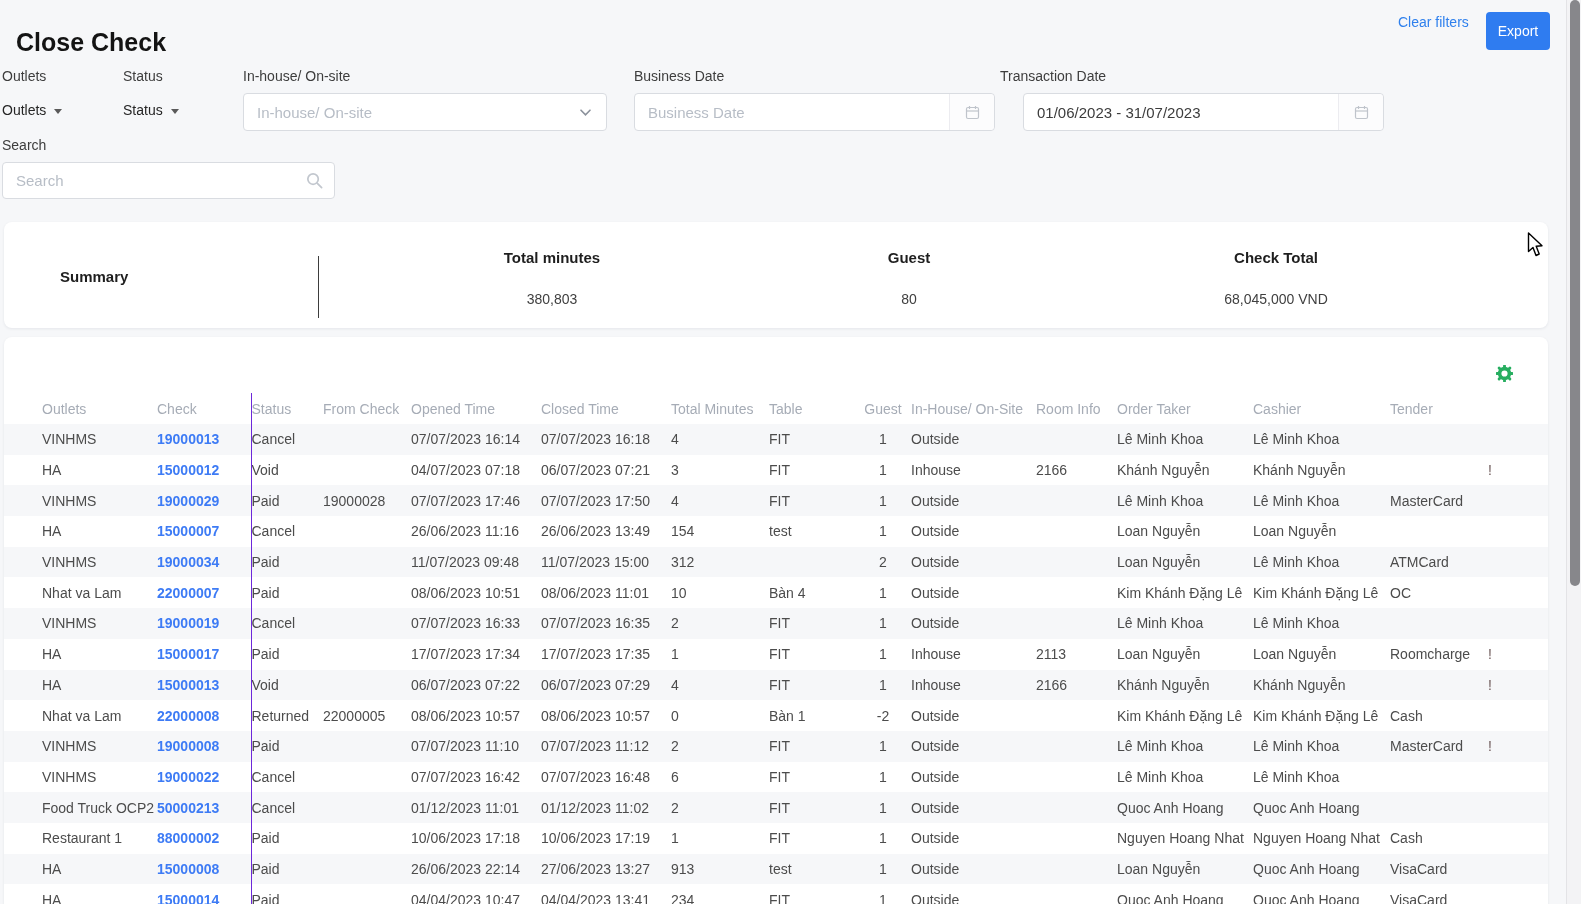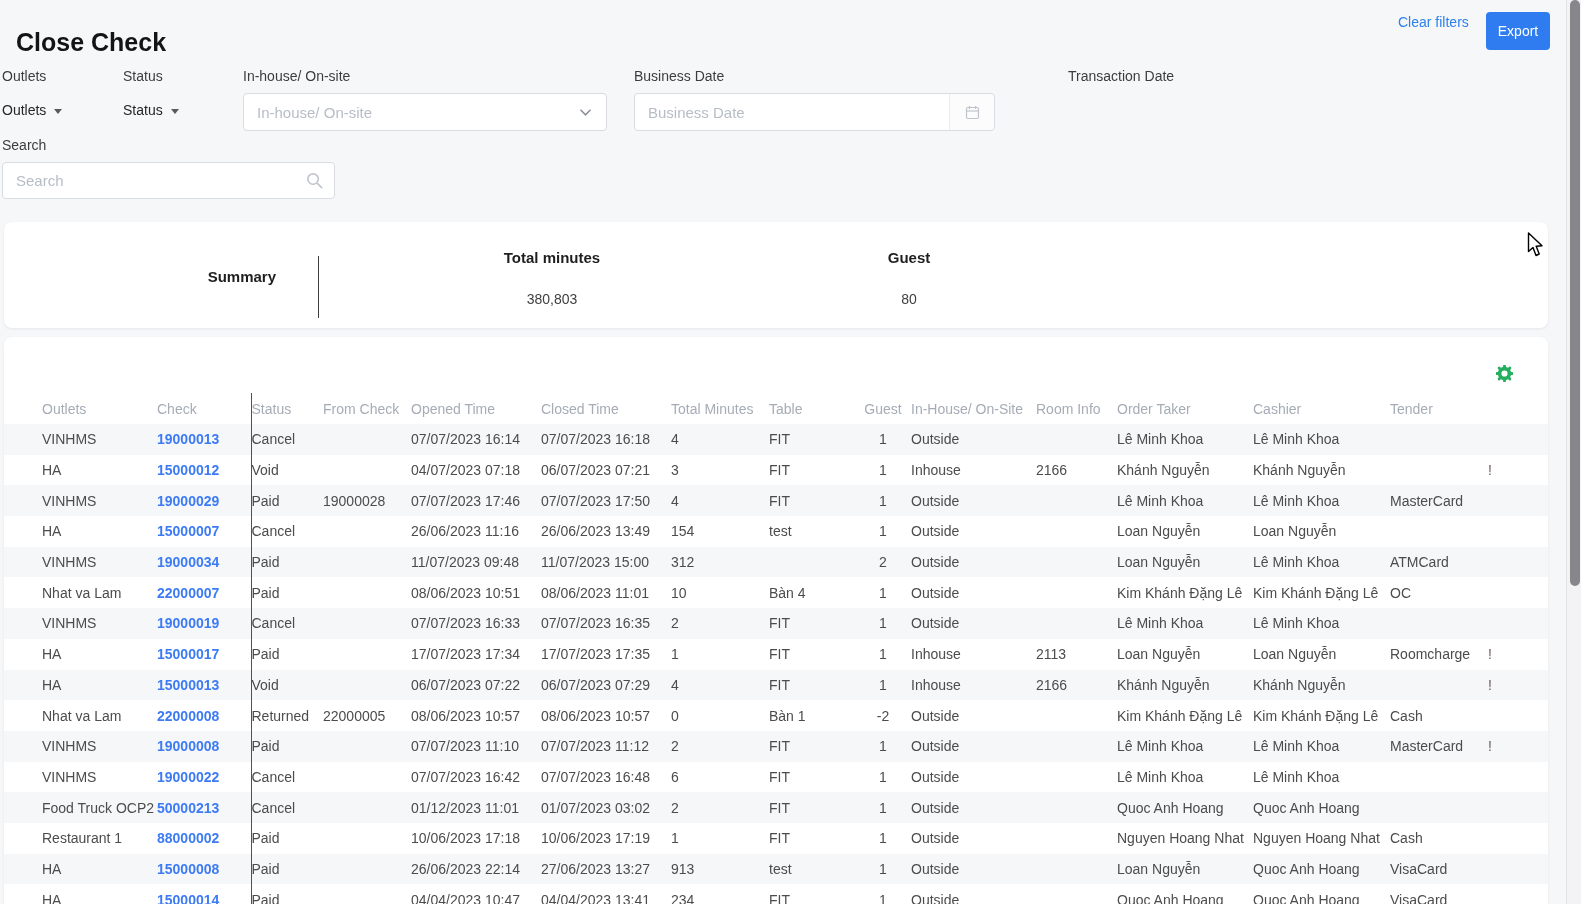--- a/index.html
+++ b/index.html
@@ -27,21 +27,21 @@
   .search-input{position:absolute;left:2px;top:162px;width:333px;height:37px;background:#fff;
         border:1px solid #d9dce1;border-radius:4px;box-sizing:border-box;padding:0 40px 0 13px;
         font-size:15px;color:#3c3c3c;font-family:inherit;outline:none;}
   .search-input::placeholder{color:#b7bdc6;}
   .search-icon{position:absolute;left:305px;top:171px;pointer-events:none;}
 
   
   .card{position:absolute;left:4px;width:1544px;background:#fff;border-radius:8px;
         box-shadow:0 1px 3px rgba(25,39,60,.08);}
   .summary-card{top:222px;height:106px;}
-  .summary-title{position:absolute;left:60px;top:268px;width:216px;text-align:right;
+  .summary-title{position:absolute;left:60px;top:268px;width:216px;text-align:left;
                  font-size:15px;font-weight:700;color:#1e1e1e;}
   .summary-divider{position:absolute;left:318px;top:256px;width:1px;height:62px;background:#3d3d3d;}
   .stat{position:absolute;width:300px;text-align:center;}
   .stat .s-label{font-size:15px;font-weight:700;color:#1e1e1e;}
   .stat .s-value{margin-top:25px;font-size:14px;color:#3f3f3f;}
   .stat1{left:402px;top:249px;} .stat2{left:759px;top:249px;} .stat3{left:1126px;top:249px;}
 
   .table-card{top:337px;height:600px;}
   .gear-btn{position:absolute;left:1489px;top:27px;width:22px;height:22px;border:none;background:transparent;
             cursor:pointer;padding:0;}
@@ -70,21 +70,21 @@
 <div class="screen">
 
   <h1 class="page-title">Close Check</h1>
   <a class="clear-filters">Clear filters</a>
   <button class="export-btn">Export</button>
 
   <div class="f-label" style="left:2px;top:68px">Outlets</div>
   <div class="f-label" style="left:123px;top:68px">Status</div>
   <div class="f-label" style="left:243px;top:68px">In-house/ On-site</div>
   <div class="f-label" style="left:634px;top:68px">Business Date</div>
-  <div class="f-label" style="left:1068px;top:68px">Transaction Date</div>
+  <div class="f-label" style="left:1000px;top:68px">Transaction Date</div>
   <div class="f-label" style="left:2px;top:137px">Search</div>
 
   <div class="dd-trigger" style="left:2px;top:102px">
     <span>Outlets</span>
     <span class="caret"></span>
   </div>
   <div class="dd-trigger" style="left:123px;top:102px">
     <span>Status</span>
     <span class="caret"></span>
   </div>
@@ -103,39 +103,54 @@
     <span class="addon">
       <svg width="15" height="15" viewBox="0 0 15 15" fill="none" stroke="#bfc4cb" stroke-width="1.2">
           <rect x="1.5" y="2.5" width="12" height="11" rx="1.5"></rect>
           <line x1="1.5" y1="6" x2="13.5" y2="6"></line>
           <line x1="4.5" y1="1" x2="4.5" y2="4"></line>
           <line x1="10.5" y1="1" x2="10.5" y2="4"></line>
         </svg>
     </span>
   </div>
 
+  <div class="ctrl" style="left:1023px;top:93px;width:361px">
+    <span class="val">01/06/2023 - 31/07/2023</span>
+    <span class="addon">
+      <svg width="15" height="15" viewBox="0 0 15 15" fill="none" stroke="#bfc4cb" stroke-width="1.2">
+          <rect x="1.5" y="2.5" width="12" height="11" rx="1.5"></rect>
+          <line x1="1.5" y1="6" x2="13.5" y2="6"></line>
+          <line x1="4.5" y1="1" x2="4.5" y2="4"></line>
+          <line x1="10.5" y1="1" x2="10.5" y2="4"></line>
+        </svg>
+    </span>
+  </div>
 
   <input class="search-input" type="text" placeholder="Search" style="">
   <span class="search-icon">
     <svg width="19" height="19" viewBox="0 0 20 20" fill="none" stroke="#c2c7ce" stroke-width="1.8" stroke-linecap="round">
         <circle cx="8.5" cy="8.5" r="5.5"></circle>
         <line x1="13" y1="13" x2="17.5" y2="17.5"></line>
       </svg>
   </span>
 
   <div class="card summary-card"></div>
   <div class="summary-title">Summary</div>
   <div class="summary-divider"></div>
   <div class="stat stat1">
     <div class="s-label">Total minutes</div>
     <div class="s-value">380,803</div>
   </div>
   <div class="stat stat2">
     <div class="s-label">Guest</div>
     <div class="s-value">80</div>
+  </div>
+  <div class="stat stat3">
+    <div class="s-label">Check Total</div>
+    <div class="s-value">68,045,000 VND</div>
   </div>
 
   <div class="card table-card">
     <button class="gear-btn">
       <span>
         <svg width="17" height="17" viewBox="0 0 16 16" fill="none">
           <circle cx="8" cy="8" r="4.6" stroke="#27ae60" stroke-width="3.4"></circle>
           <g stroke="#27ae60" stroke-width="2.7" stroke-linecap="round">
             <line x1="8" y1="0.8" x2="8" y2="2.6"></line>
               <line x1="8" y1="13.4" x2="8" y2="15.2"></line>
@@ -391,21 +406,21 @@
             <td>Lê Minh Khoa</td>
             <td></td>
             <td></td>
           </tr>
           <tr>
             <td>Food Truck OCP2</td>
             <td><a class="check-link">50000213</a></td>
             <td>Cancel</td>
             <td></td>
             <td>01/12/2023 11:01</td>
-            <td>01/07/2023 03:02</td>
+            <td>01/12/2023 11:02</td>
             <td>2</td>
             <td>FIT</td>
             <td>1</td>
             <td>Outside</td>
             <td></td>
             <td>Quoc Anh Hoang</td>
             <td>Quoc Anh Hoang</td>
             <td></td>
             <td></td>
           </tr>

